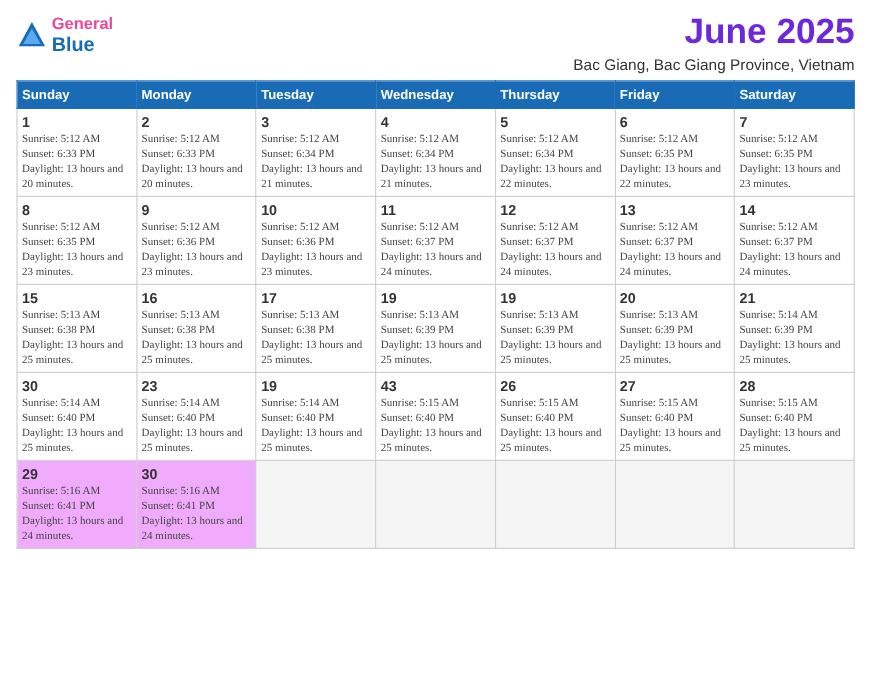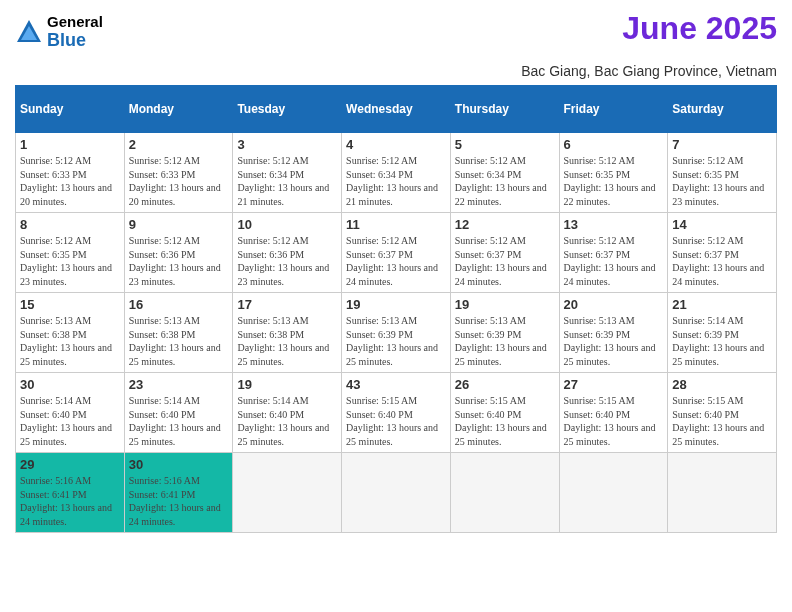--- a/index.html
+++ b/index.html
@@ -22,21 +22,21 @@
       margin-top: 4px;
     }
     .logo-text {
       display: flex;
       flex-direction: column;
       line-height: 1.1;
     }
     .logo-general {
       font-size: 15px;
       font-weight: bold;
-      color: #000000;
+      color: #ec4899;
     }
     .logo-blue {
       font-size: 18px;
       font-weight: bold;
       color: #1a6bb5;
     }
     .logo-icon {
       width: 28px;
       height: 28px;
       margin-right: 4px;
@@ -45,46 +45,46 @@
       text-align: right;
     }
     .month-title {
       font-size: 32px;
       font-weight: bold;
       color: #6d28d9;
     }
     .location {
       font-size: 14px;
       color: #333;
-      margin-top: 16px;
+      margin-top: 4px;
     }
     .calendar-table {
       width: 100%;
       border-collapse: collapse;
       font-size: 10.5px;
     }
     .calendar-table th {
       background-color: #1a6bb5;
       color: #fff;
-      padding: 16px 4px;
+      padding: 5px 4px;
       text-align: left;
       font-size: 12px;
       font-weight: bold;
       border: 1px solid #1a6bb5;
     }
     .calendar-table td {
       border: 1px solid #ccc;
       vertical-align: top;
       padding: 4px 4px;
       width: calc(100% / 7);
       min-height: 80px;
       background: #fff;
     }
     .calendar-table tr:last-child td {
-      background: #14b8a6;
+      background: #f0abfc;
     }
     .day-num {
       font-size: 13px;
       font-weight: bold;
       color: #333;
       display: block;
       margin-bottom: 2px;
     }
     .day-info {
       color: #444;

